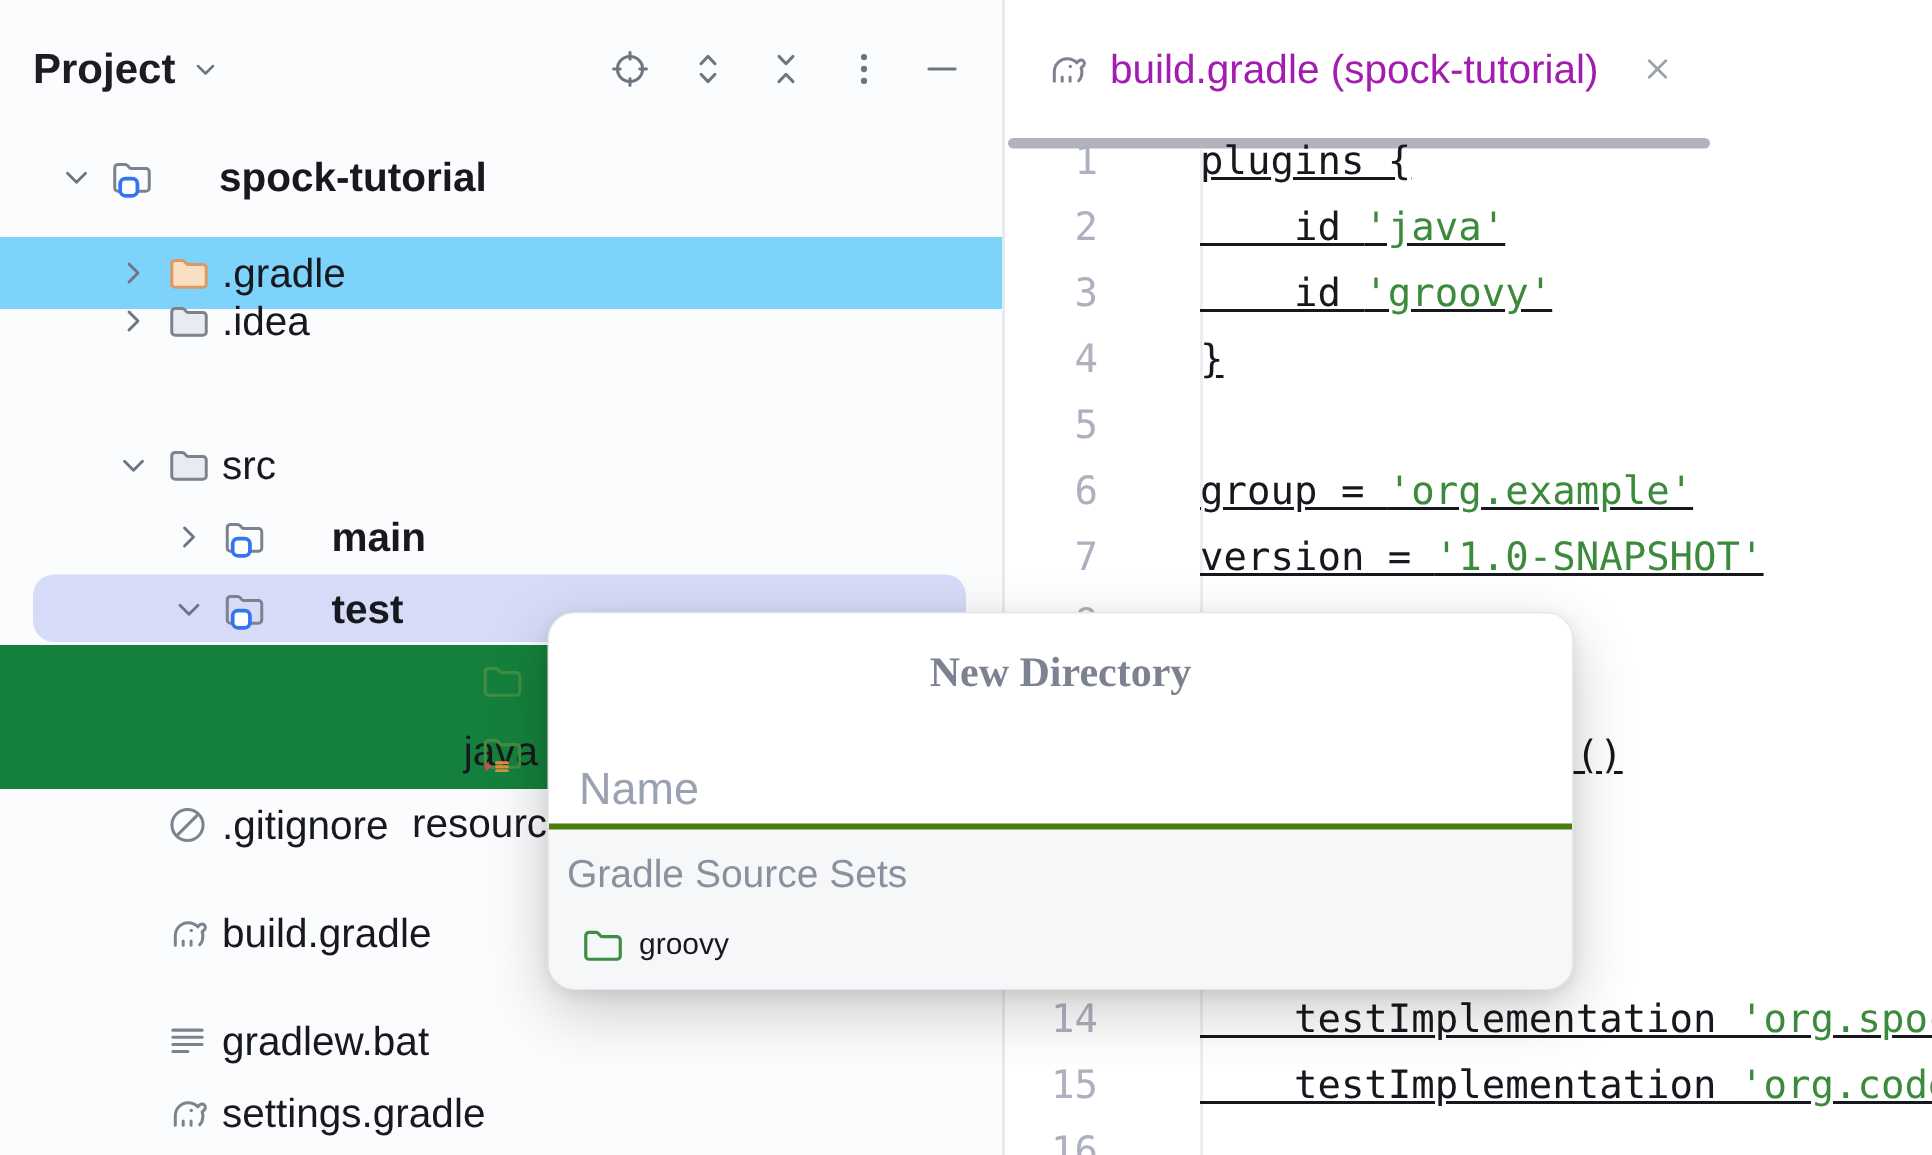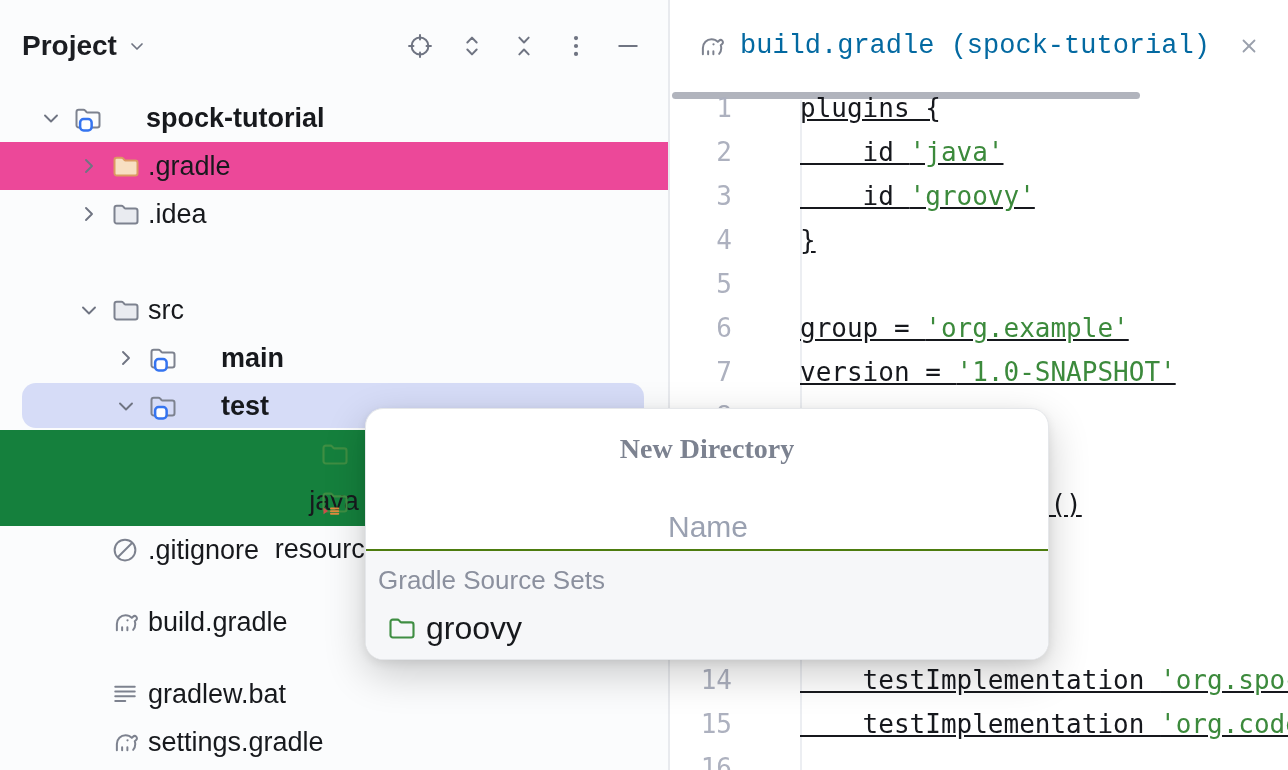--- a/index.html
+++ b/index.html
@@ -20,54 +20,54 @@
 
   .trow { position:absolute; left:0; right:0; height:48px; display:flex; align-items:center; gap:8px; white-space:nowrap; font-size:27px; color:#17191d; }
   .trow > * { position:relative; z-index:1; }
   .sp { flex:0 0 auto; height:1px; }
   .chev { width:26px; height:26px; flex:0 0 26px; }
   .chev polyline { fill:none; stroke:#6f7482; stroke-width:1.9; stroke-linecap:round; stroke-linejoin:round; }
   .fic { width:30px; height:30px; flex:0 0 30px; }
   .lbl { line-height:48px; }
   .bold { font-weight:700;margin-left:36px; }
   .path { color:#7d8291; margin-left:4px; }
-  .row-yellow { background:#ec4899; }
+  .row-yellow { background:#7dd3fc;margin-top:16px; }
   .row-green  { background:#15803d;flex-direction:column; }
   .sel-pill { position:absolute; left:22px; width:622px; top:1px; bottom:2px; background:#d6dcf7; border-radius:14px; z-index:0; }
 
   
   .editor { position:absolute; left:670px; top:0; right:0; height:770px; background:#ffffff; overflow:hidden; }
   .tabbar { position:absolute; left:0; top:0; right:0; height:92px; background:#ffffff; }
   .tab { position:absolute; left:0; top:0; height:92px; display:flex; align-items:center; gap:14px; padding-left:26px; }
-  .tab-label { font-size:27px; color:#0369a1;font-family:Liberation Mono, monospace; }
+  .tab-label { font-size:27px; color:#a21caf; }
   .tab-close { width:26px; height:26px; margin-left:12px; }
   .tab-close line { stroke:#9aa0ac; stroke-width:1.8; stroke-linecap:round; }
   .tab-underline { position:absolute; left:2px; top:92px; width:468px; height:7px; border-radius:4px; background:#b1b4bd; }
 
   .gutter-sep { position:absolute; left:130px; top:100px; bottom:0; width:2px; background:#eceef2; }
   .cline { position:absolute; left:0; right:0; height:44px; display:flex; font-family:"DejaVu Sans Mono","Liberation Mono",monospace; font-size:26px; line-height:44px; }
   .lnum { flex:0 0 130px; text-align:right; padding-right:68px; color:#adb1bf; font-size:26px; }
   .lcode { white-space:pre; color:#16181d;text-decoration:underline; }
   .str { color:#3c8a3c; }
 
   
   .ic-stroke { fill:none; stroke:#7d828f; stroke-width:1.6; stroke-linecap:round; stroke-linejoin:round; }
 
   
   .popup { position:absolute; left:365px; top:408px; width:684px; height:252px; background:#ffffff;
            border:1px solid #e5e7ea; border-radius:18px; z-index:10;
            box-shadow:0 14px 42px rgba(0,0,0,.20), 0 3px 10px rgba(0,0,0,.08); overflow:hidden; }
   .popup-title { margin-top:24px; text-align:center; font-size:28px; font-weight:700; color:#7c8290;font-family:Liberation Serif, serif; }
-  .name-input { position:absolute; left:42px; top:90px; width:600px; height:56px; border:none; outline:none;
+  .name-input { position:absolute; left:20px; top:90px; width:600px; height:56px; border:none; outline:none;
                 background:transparent; font-family:"Liberation Sans","DejaVu Sans",sans-serif;
-                font-size:30px; color:#16181d;text-align:center; }
+                font-size:30px; color:#16181d; }
   .name-input::placeholder { color:#9aa1b1; opacity:1; }
-  .popup-lower { position:absolute; left:0; top:140px; right:0; bottom:0; background:#f6f7f9; border-top:2px solid #4d7c0f; }
+  .popup-lower { position:absolute; left:0; top:140px; right:0; bottom:0; background:#f6f7f9; border-top:4px solid #4d7c0f; }
   .popup-section-label { margin:14px 0 0 12px; font-size:26px; color:#8b909e; }
-  .popup-item { display:flex; align-items:center; gap:10px; margin:10px 16px 0 20px; font-size:32px; color:#17191d; height:44px; }
+  .popup-item { display:flex; align-items:center; gap:10px; margin:10px 16px 0 20px; font-size:20px; color:#17191d; height:44px; }
 </style>
 </head>
 <body>
 
 <div class="stage">
 
   <div class="panel">
 
     <div class="panel-header">
       <div class="panel-title">

